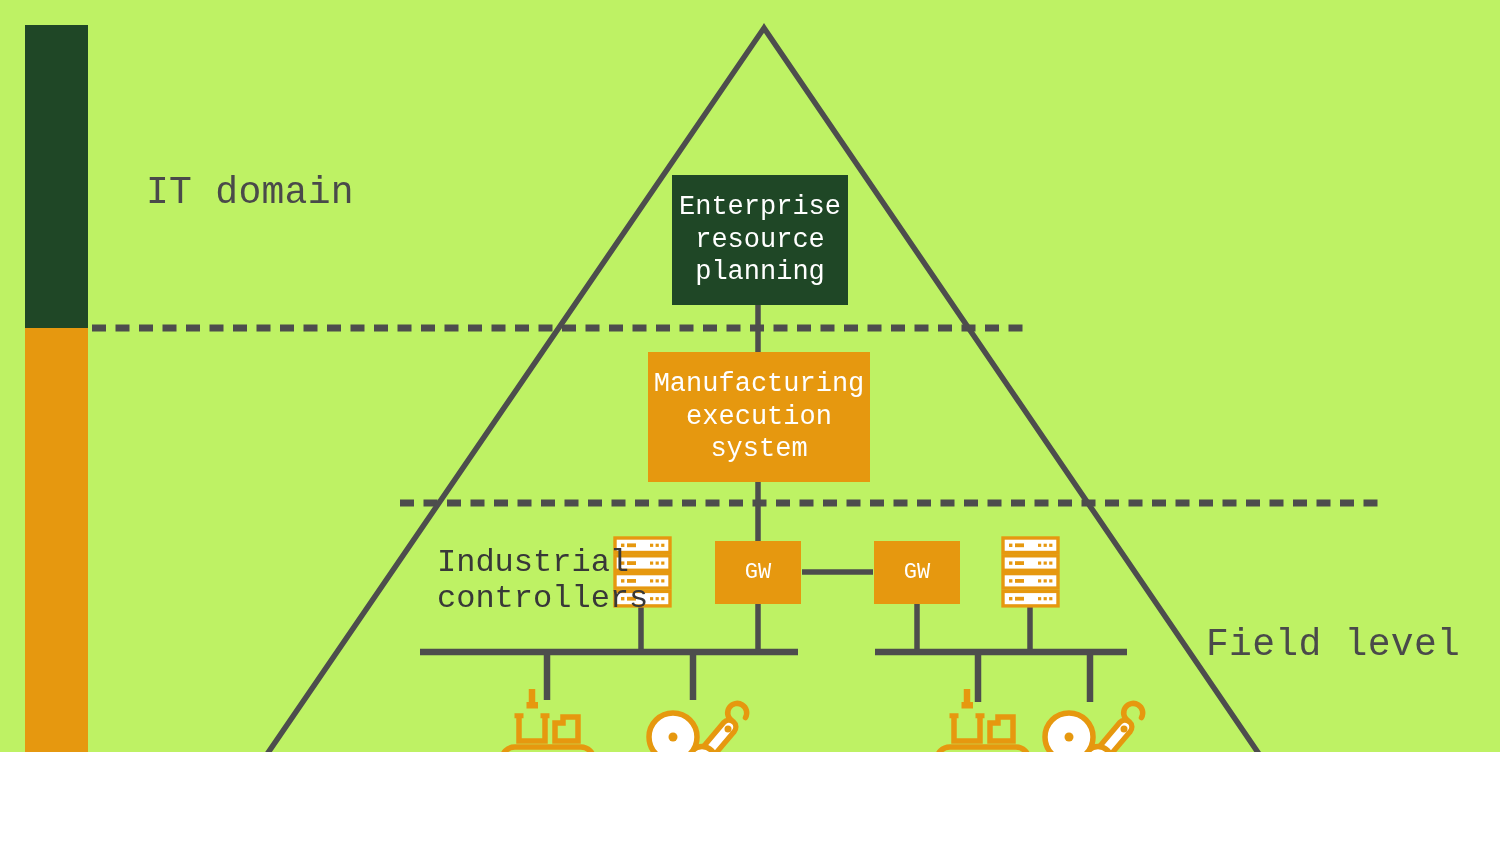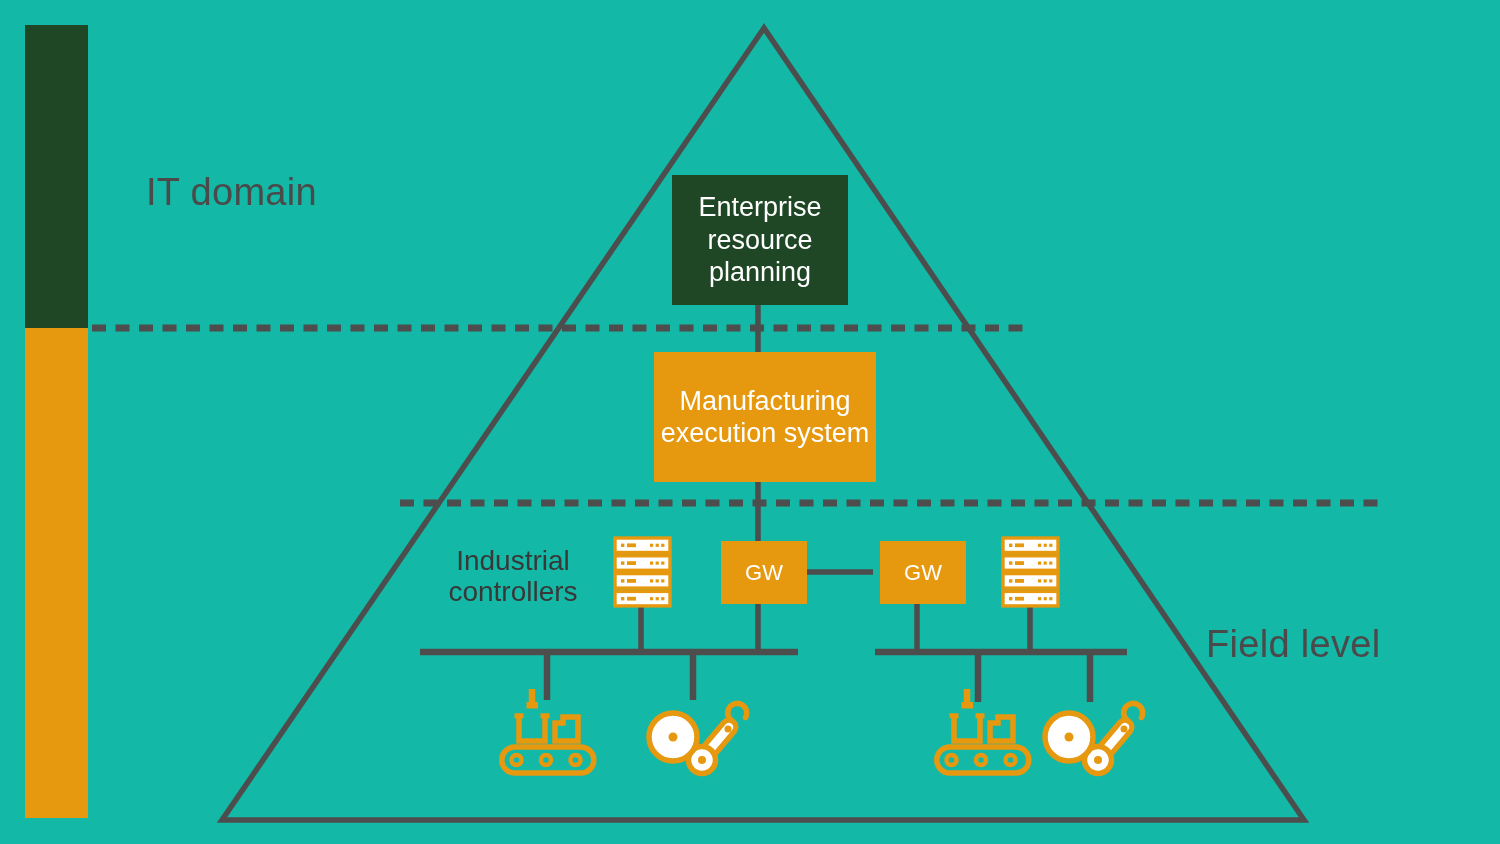--- a/index.html
+++ b/index.html
@@ -4,47 +4,47 @@
 <style>
   :root{
     --green:#1F4726;
     --orange:#E6980F;
     --line:#4D4D4D;
     --label:#4A4A4A;
     --label-dark:#383838;
   }
   html,body{margin:0;padding:0;background:#fff;}
   .canvas{
-    position:relative;width:1500px;height:844px;background:#14b8a6;
-    font-family:Liberation Sans, sans-serif;overflow:hidden;
+    position:relative;width:1500px;height:752px;background:#bef264;
+    font-family:Liberation Mono, monospace;overflow:hidden;
   }
   .layer{position:absolute;left:0;top:0;}
   .bar{position:absolute;left:25px;width:63px;}
   .bar.it{top:25px;height:303px;background:var(--green);}
   .bar.ot{top:328px;height:490px;background:var(--orange);}
   .domain-label{
     position:absolute;font-size:38px;color:var(--label);
     white-space:nowrap;letter-spacing:.3px;
   }
   .lbl-it{left:146px;top:171px;}
   .lbl-ot{left:146px;top:479px;}
   .lbl-field{left:1206px;top:623px;}
   .node{
     position:absolute;display:flex;align-items:center;justify-content:center;
     text-align:center;color:#ffffff;
   }
   .node.green{background:var(--green);}
-  .node.orange{background:var(--orange);margin-left:6px;}
+  .node.orange{background:var(--orange);}
   .erp{left:672px;top:175px;width:176px;height:130px;font-size:27px;line-height:1.2;}
   .mes{left:648px;top:352px;width:222px;height:130px;font-size:27px;line-height:1.2;}
   .gw{width:86px;height:63px;font-size:22px;}
   .gw-left{left:715px;top:541px;}
   .gw-right{left:874px;top:541px;}
   .small-label{
-    position:absolute;font-size:28px;color:var(--label-dark);
+    position:absolute;font-size:32px;color:var(--label-dark);
     text-align:center;line-height:1.12;
   }
   .lbl-controllers{left:437px;top:545px;width:152px;}
   .lbl-devices{left:342px;top:695px;width:146px;}
 </style>
 </head>
 <body>
 
 <div class="canvas">
 

